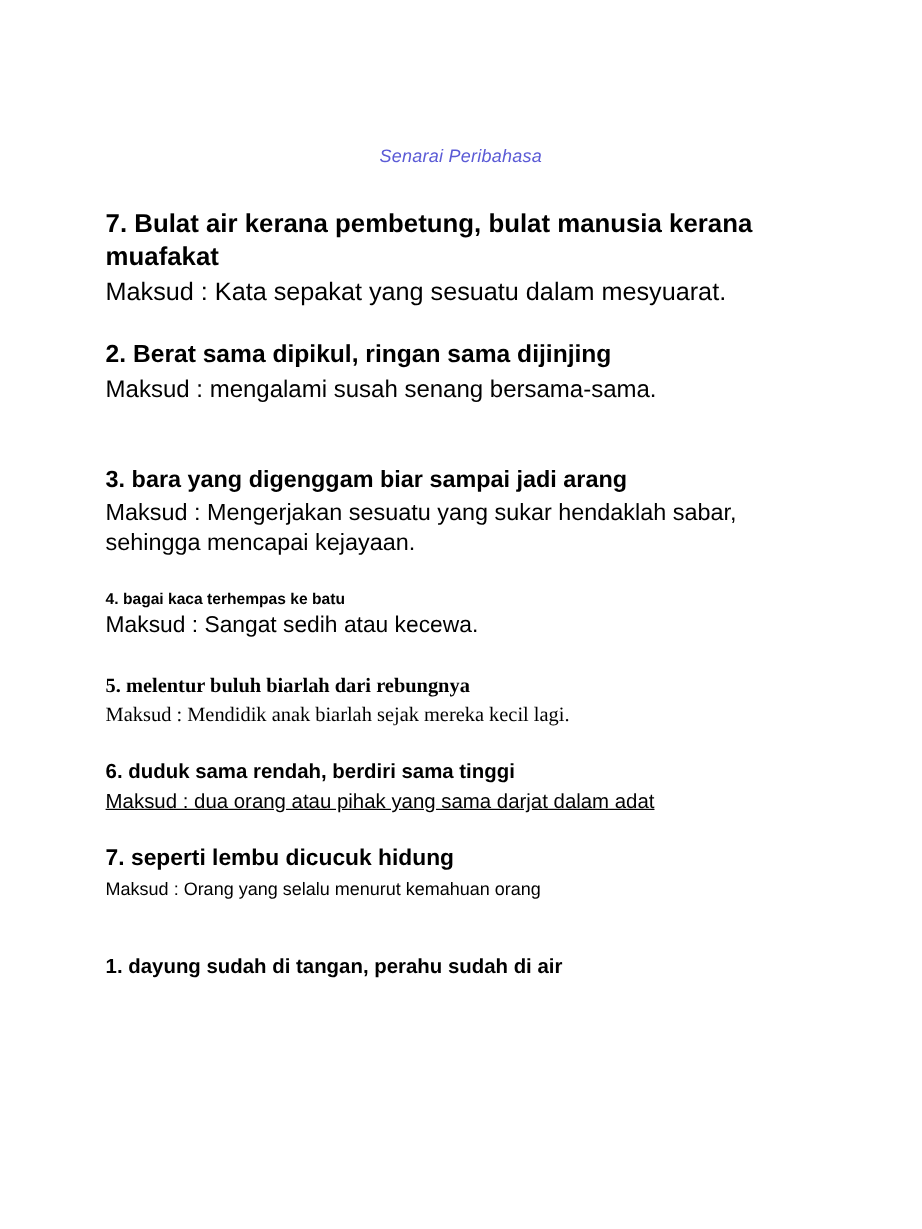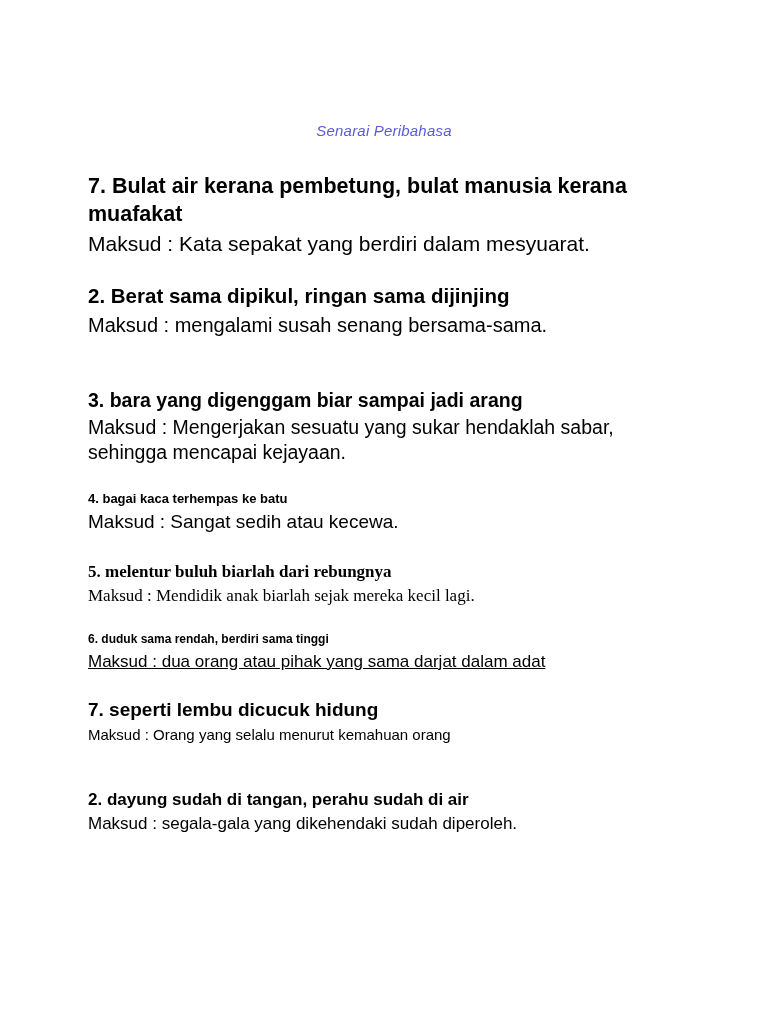--- a/index.html
+++ b/index.html
@@ -63,21 +63,21 @@
 
   .e4 { margin-top: 26px; }
   .e4 .entry-title { font-size: 13px; }
   .e4 .entry-meaning { font-size: 19px; margin-top: 2px; }
 
   .e5 { margin-top: 26px; font-family: Liberation Serif, serif; }
   .e5 .entry-title { font-size: 17px; }
   .e5 .entry-meaning { font-size: 17px; margin-top: 3px; }
 
   .e6 { margin-top: 25px; }
-  .e6 .entry-title { font-size: 12px; }
+  .e6 .entry-title { font-size: 17px; }
   .e6 .entry-meaning { font-size: 17px; margin-top: 3px; text-decoration: underline; }
 
   .e7 { margin-top: 25px; }
   .e7 .entry-title { font-size: 19px; }
   .e7 .entry-meaning { font-size: 15px; margin-top: 3px; }
 
   .e8 { margin-top: 44px; }
   .e8 .entry-title { font-size: 17px; }
   .e8 .entry-meaning { font-size: 17px; margin-top: 3px; }
 </style>
@@ -85,21 +85,21 @@
 <body>
 
 <div class="page">
 
   <h1 class="doc-title">Senarai Peribahasa</h1>
 
   <div class="content">
 
     <div class="entry e1">
       <p class="entry-title">7. Bulat air kerana pembetung, bulat manusia kerana muafakat</p>
-      <p class="entry-meaning">Maksud : Kata sepakat yang berdiri dalam mesyuarat.</p>
+      <p class="entry-meaning">Maksud : Kata sepakat yang sesuatu dalam mesyuarat.</p>
     </div>
 
     <div class="entry e2">
       <p class="entry-title">2. Berat sama dipikul, ringan sama dijinjing</p>
       <p class="entry-meaning">Maksud : mengalami susah senang bersama-sama.</p>
     </div>
 
     <div class="entry e3">
       <p class="entry-title">3. bara yang digenggam biar sampai jadi arang</p>
       <p class="entry-meaning">Maksud : Mengerjakan sesuatu yang sukar hendaklah sabar, sehingga mencapai kejayaan.</p>
@@ -119,18 +119,17 @@
       <p class="entry-title">6. duduk sama rendah, berdiri sama tinggi</p>
       <p class="entry-meaning">Maksud : dua orang atau pihak yang sama darjat dalam adat</p>
     </div>
 
     <div class="entry e7">
       <p class="entry-title">7. seperti lembu dicucuk hidung</p>
       <p class="entry-meaning">Maksud : Orang yang selalu menurut kemahuan orang</p>
     </div>
 
     <div class="entry e8">
-      <p class="entry-title">2. dayung sudah di tangan, perahu sudah di air</p>
-      <p class="entry-meaning">Maksud : segala-gala yang dikehendaki sudah diperoleh.</p>
+      <p class="entry-title">1. dayung sudah di tangan, perahu sudah di air</p>
     </div>
 
   </div>
 </div>
 
 </body></html>

